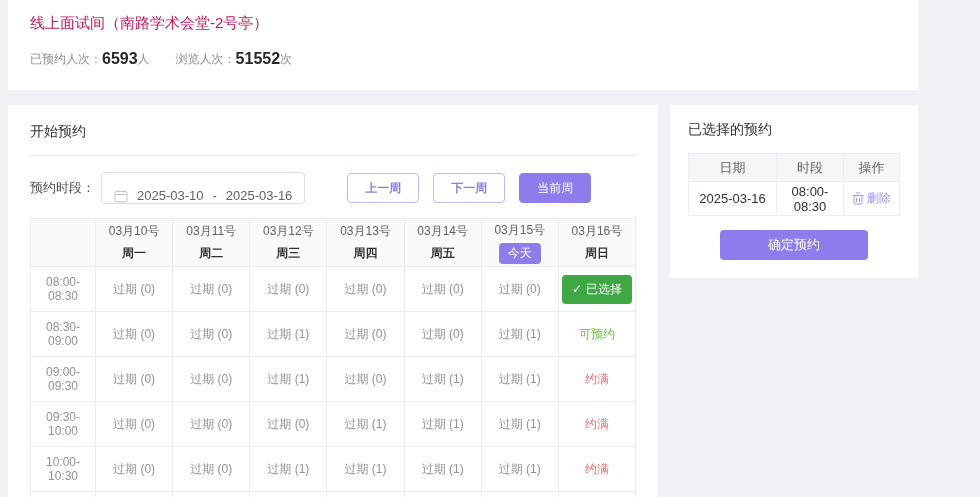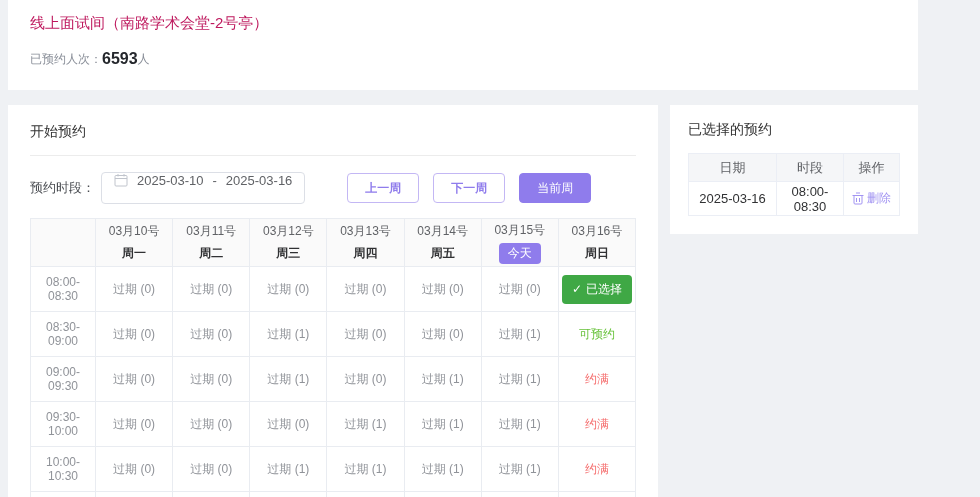--- a/index.html
+++ b/index.html
@@ -21,21 +21,21 @@
   
   .content { display:flex; align-items:flex-start; gap:12px; margin:15px 0 0 8px; }
   .main-card { width:650px; background:#fff; padding:18px 22px; }
   .right-card { width:248px; background:#fff; padding:16px 18px 18px 18px; }
   .panel-title { font-size:14px; color:#333; font-weight:500; }
   .divider { border-bottom:1px solid #ececec; margin-top:14px; }
   
   .filter-row { display:flex; align-items:center; margin-top:16px; }
   .filter-label { font-size:13px; color:#4a4d52; }
   .date-range {
-    display:inline-flex; align-items:flex-start; gap:9px;
+    display:inline-flex; align-items:flex-end; gap:9px;
     height:32px; padding:0 12px; margin-left:6px;
     border:1px solid #dcdfe6; border-radius:4px;
     font-size:13px; color:#606266; background:#fff; cursor:pointer;
   }
   .cal-icon { width:14px; height:14px; color:#c0c4cc; display:inline-flex; }
   .week-btns { display:flex; gap:14px; margin-left:42px; }
   .wbtn {
     height:30px; padding:0 17px; border-radius:4px; font-size:12px;
     cursor:pointer; display:inline-flex; align-items:center; justify-content:center;
     font-family:inherit;
@@ -92,20 +92,25 @@
 </head>
 <body>
 
 <div class="top-card">
   <div class="page-title">线上面试间（南路学术会堂-2号亭）</div>
   <div class="stats-row">
     <span class="stat">
       <span>已预约人次：</span>
       <b>6593</b>
       <span>人</span>
+    </span>
+    <span class="stat">
+      <span>浏览人次：</span>
+      <b>51552</b>
+      <span>次</span>
     </span>
   </div>
 </div>
 
 <div class="content">
 
   <div class="main-card">
     <div class="panel-title">开始预约</div>
     <div class="divider"></div>
 
@@ -267,14 +272,15 @@
                     <line x1="4" y1="1" x2="8" y2="1" stroke="currentColor"></line>
                     <line x1="4.5" y1="6" x2="4.5" y2="10" stroke="currentColor"></line>
                     <line x1="7.5" y1="6" x2="7.5" y2="10" stroke="currentColor"></line>
                   </svg>
                 </span>
                 <span>删除</span>
               </span></td>
           </tr>
         </tbody>
     </table>
+    <button class="confirm-btn">确定预约</button>
   </div>
 </div>
 
 </body></html>

